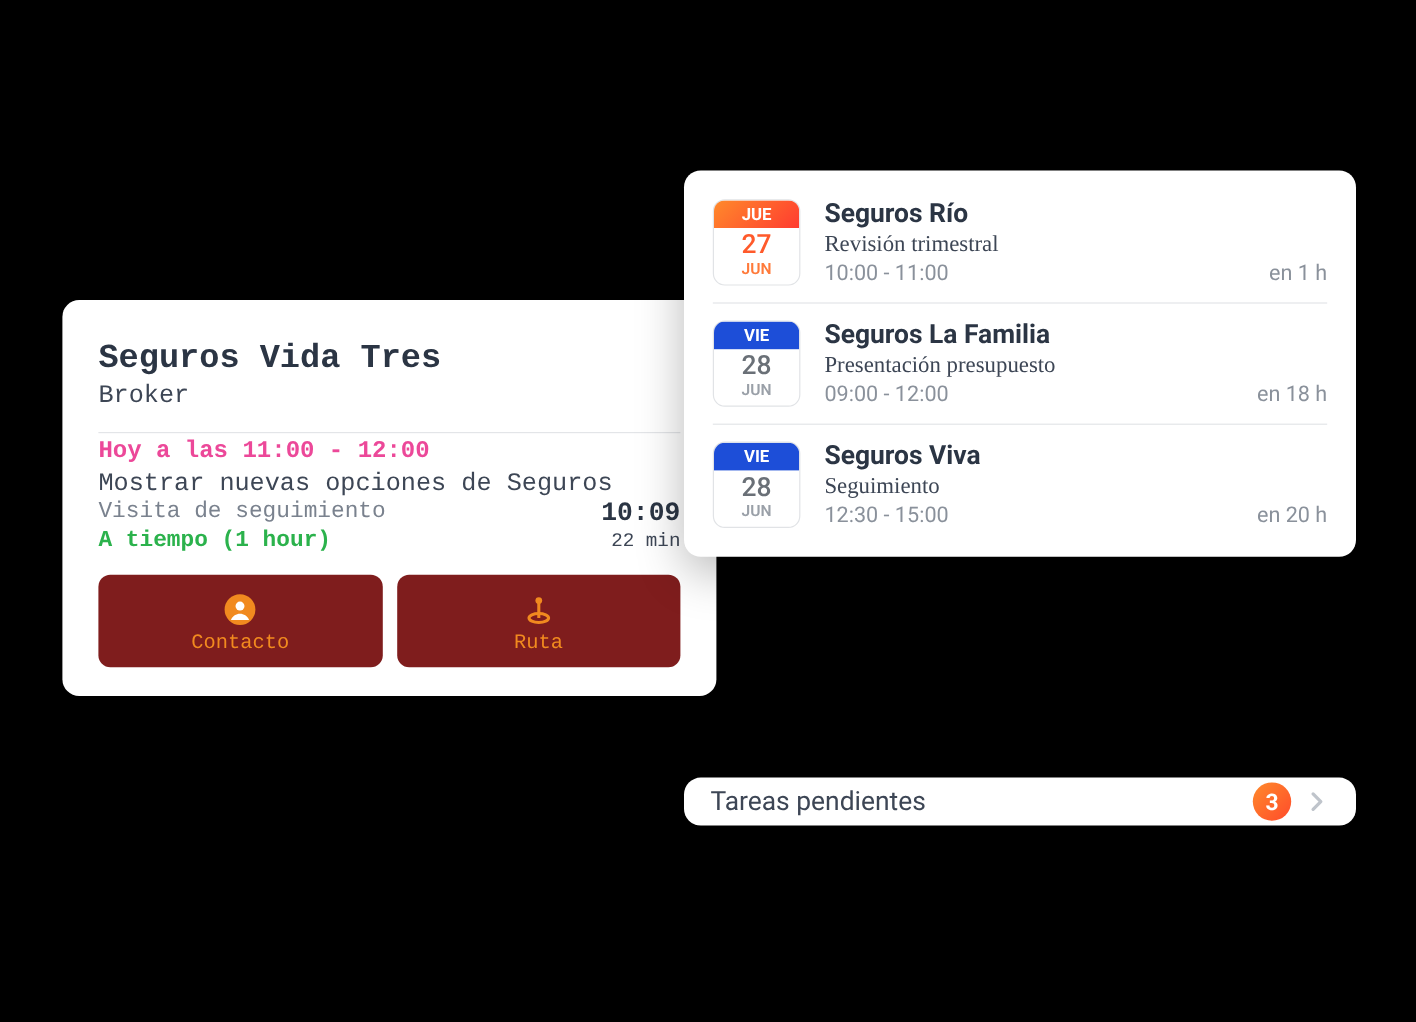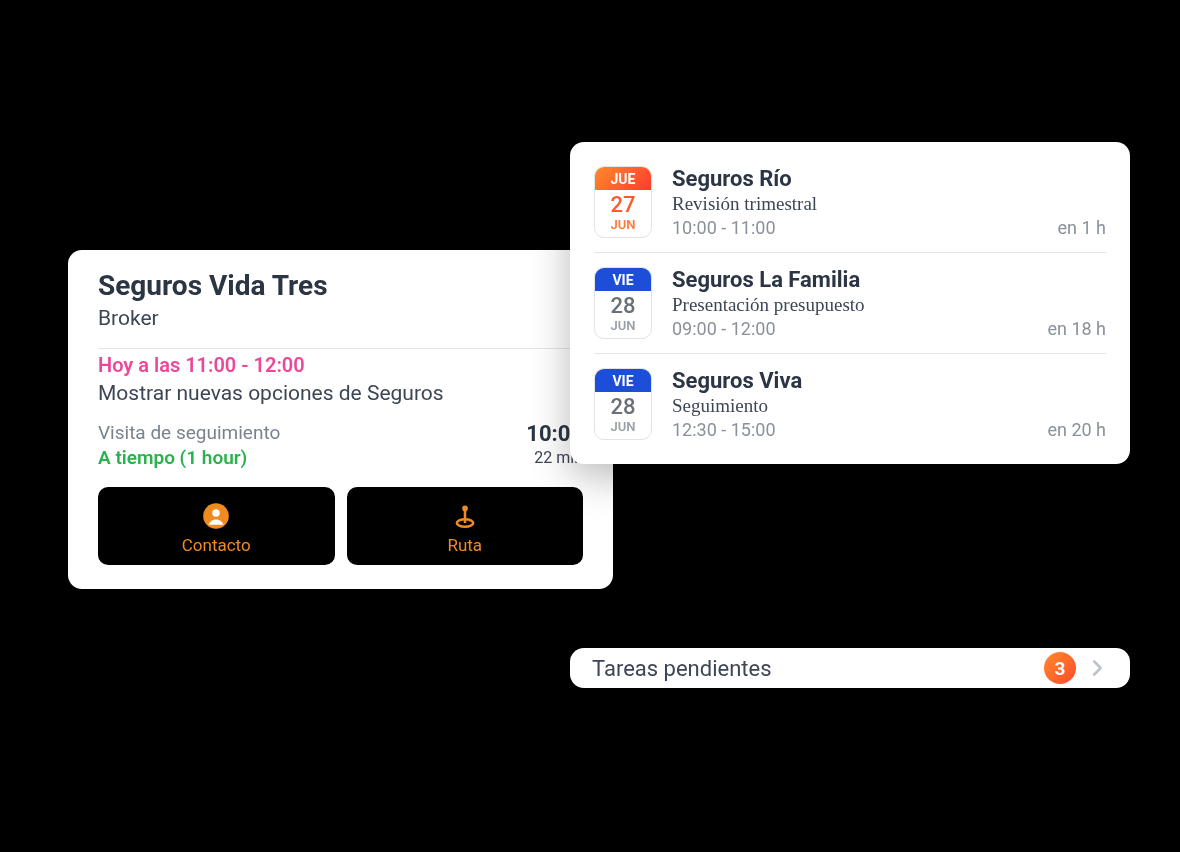--- a/index.html
+++ b/index.html
@@ -11,24 +11,25 @@
       position: relative;
     }
     .card {
       background: #fff;
       border-radius: 14px;
       box-shadow: 0 12px 40px rgba(0,0,0,0.28);
       position: absolute;
     }
     
     .visit-card {
-      left: 68px;
+      left: 52px;
       top: 250px;
       width: 545px;
-      padding: 19px 30px 24px 30px;
+      padding: 34px 30px 24px 30px;
+      font-family: Liberation Mono, monospace;
     }
     .visit-title {
       font-size: 28px;
       font-weight: 700;
       color: #2b3544;
     }
     .visit-sub {
       font-size: 21px;
       color: #3d4655;
       margin-top: 4px;
@@ -42,21 +43,20 @@
       margin-top: 4px;
     }
     .visit-desc {
       font-size: 21px;
       color: #3d4655;
       margin-top: 4px;
     }
     .visit-status-row {
       display: flex;
       justify-content: space-between;
-      margin-top: 16px;
     }
     .visit-status-left .type {
       font-size: 19px;
       color: #7a828e;
     }
     .visit-status-left .status {
       font-size: 19px;
       color: #2bb24c;
       font-weight: 600;
       margin-top: 2px;
@@ -74,21 +74,21 @@
       color: #3d4655;
       margin-top: 2px;
     }
     .action-row {
       display: flex;
       gap: 12px;
       margin-top: 18px;
     }
     .action-btn {
       flex: 1;
-      background: #000000;
+      background: #7f1d1d;
       border-radius: 10px;
       padding: 14px 0 10px 0;
       display: flex;
       flex-direction: column;
       align-items: center;
       cursor: pointer;
     }
     .action-btn .icon {
       width: 30px;
       height: 30px;
@@ -113,21 +113,21 @@
       display: flex;
       align-items: stretch;
       gap: 20px;
       padding: 14px 0;
       border-bottom: 1px solid #e3e5e8;
       cursor: pointer;
     }
     .event-row:first-child { padding-top: 4px; }
     .event-row:last-child { border-bottom: none; padding-bottom: 4px; }
     .date-chip {
-      width: 58px;
+      width: 73px;
       border-radius: 10px;
       overflow: hidden;
       border: 1px solid #e1e3e6;
       display: flex;
       flex-direction: column;
       align-items: center;
       flex-shrink: 0;
     }
     .date-chip .wd {
       width: 100%;

